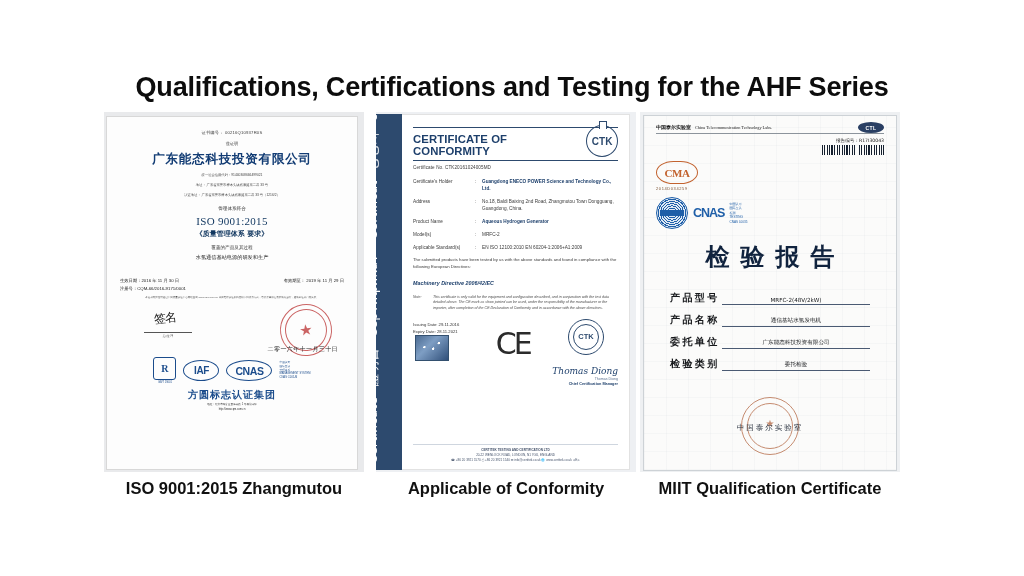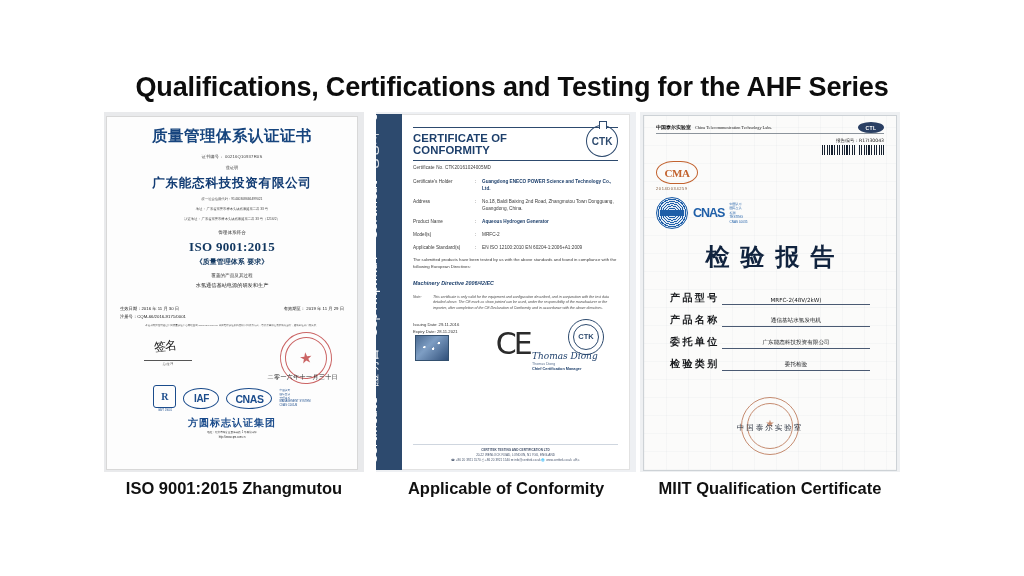--- a/index.html
+++ b/index.html
@@ -176,22 +176,22 @@
     color: #444;
     margin-top: 5px;
     line-height: 1.55;
   }
   .c1-conform {
     font-size: 4.6px;
     color: #222;
     margin-top: 8px;
   }
   .c1-std {
-    font-size: 13px;
-    font-weight: bold;
+    font-size: 11px;
+    font-weight: normal;
     color: #10365f;
     margin-top: 4px;
     font-family: "Liberation Serif", serif;
     letter-spacing: .3px;
   }
   .c1-std-cn {
     font-size: 7px;
     font-weight: bold;
     color: #10365f;
     margin-top: 2px;
@@ -370,21 +370,21 @@
   .c2-body {
     flex: 1;
     position: relative;
     padding: 12px 11px 0 11px;
     border: 1px solid #e2e2e2;
     border-left: none;
   }
   .c2-rule { border-top: 1px solid #2d4a6e; }
   .c2-head-row {
     display: flex;
-    align-items: flex-start;
+    align-items: center;
     justify-content: space-between;
     margin-top: 4px;
   }
   .c2-title {
     font-size: 11.3px;
     font-weight: bold;
     color: #1d3f6b;
     letter-spacing: .1px;
   }
   .c2-ctk-badge {
@@ -507,23 +507,23 @@
     justify-content: center;
   }
   .c2-seal-inner {
     position: absolute;
     inset: 4px;
     border-radius: 50%;
     border: .6px solid #2d4a6e;
   }
   .c2-sig {
     position: absolute;
-    right: 0; top: 30px;
+    right: 0; top: 45px;
     width: 86px;
-    text-align: left;
+    text-align: right;
   }
   .c2-sig-name {
     font-size: 9px;
     color: #1d3f6b;
     font-family: "DejaVu Serif", serif;
     font-style: italic;
   }
   .c2-sig-sub  { font-size: 3.6px; color: #5d7392; margin-top: 1px; }
   .c2-sig-role { font-size: 3.8px; color: #1d3f6b; font-weight: bold; margin-top: 1px; }
   .c2-footer {
@@ -745,21 +745,20 @@
 <div class="slide-title">Qualifications, Certifications and Testing for the AHF Series</div>
 
 <div class="gallery">
 
   <div class="cert-figure c1">
     <div class="cert-shell">
       <div class="c1-page">
 
 
         <div class="c1-body">
-          <div class="c1-cn-title">质量管理体系认证证书</div>
           <div class="c1-line-tiny">证书编号： 00216Q10937R0S</div>
           <div class="c1-label-sm">兹证明</div>
           <div class="c1-company">广东能态科技投资有限公司</div>
           <div class="c1-addr">统一社会信用代码：91440308666499021</div>
           <div class="c1-addr">地址： 广东省东莞市樟木头镇裕康路东二巷 33 号</div>
           <div class="c1-addr">认证地址： 广东省东莞市樟木头镇裕康路东二巷 33 号（1216/2）</div>
           <div class="c1-conform">管理体系符合</div>
           <div class="c1-std">ISO 9001:2015</div>
           <div class="c1-std-cn">《质量管理体系 要求》</div>
           <div class="c1-scope-label">覆盖的产品及其过程</div>

